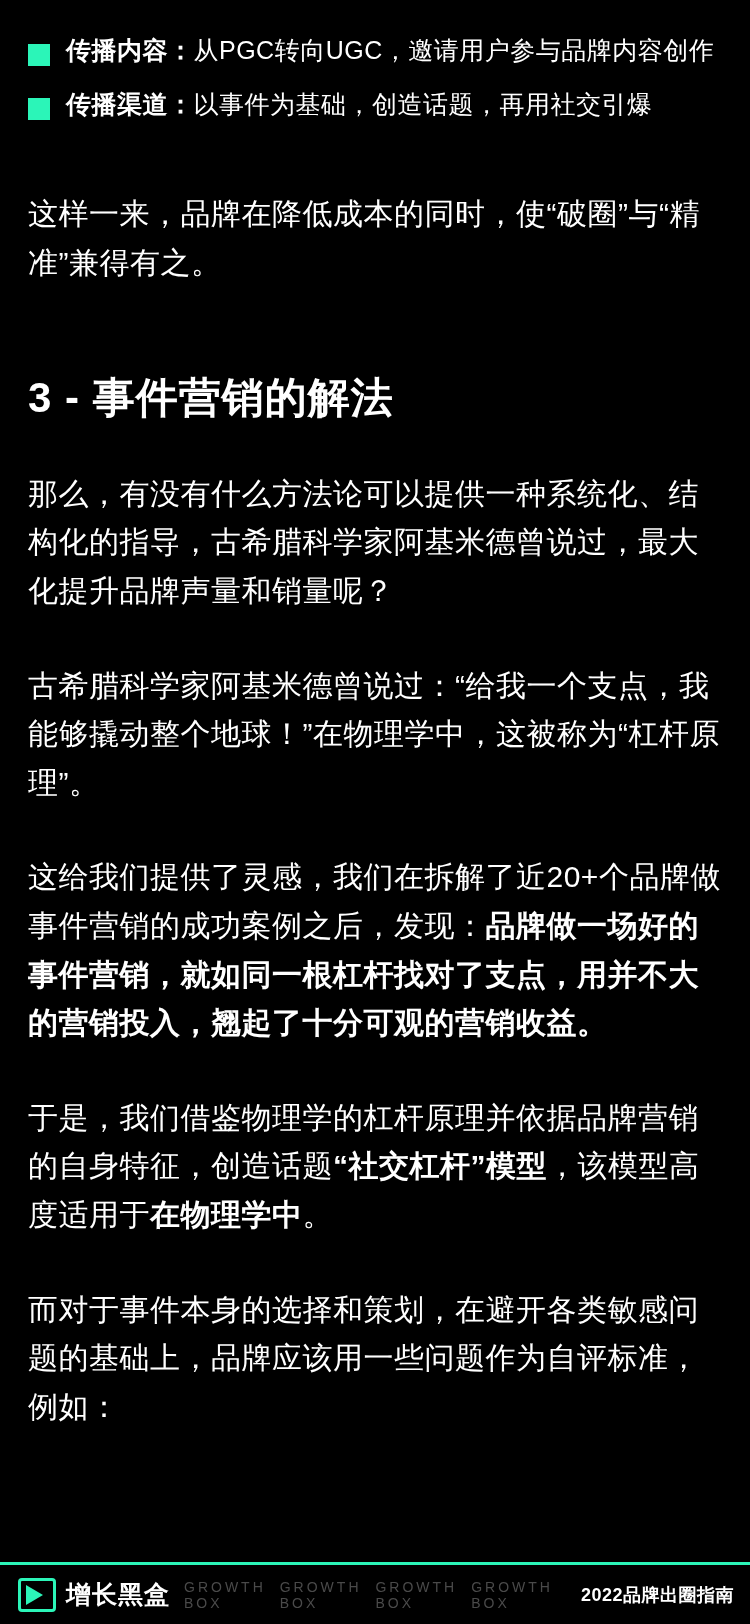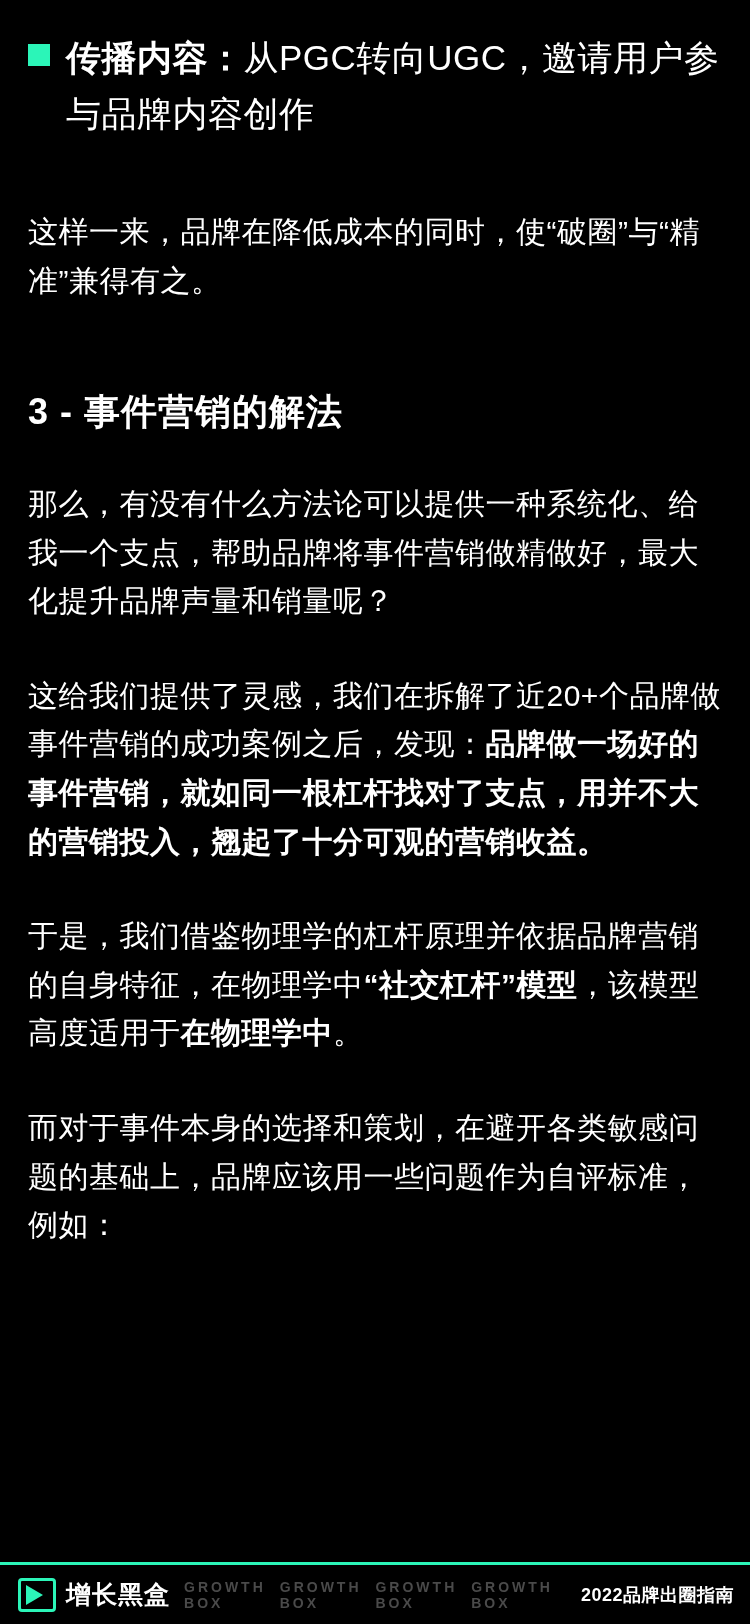--- a/index.html
+++ b/index.html
@@ -40,21 +40,21 @@
   .bullet-marker {
     flex: 0 0 auto;
     width: 22px;
     height: 22px;
     background: #2bf5b8;
     margin-top: 14px;
     margin-right: 16px;
   }
   .bullet-text {
     flex: 1 1 auto;
-    font-size: 35px;
+    font-size: 25px;
     line-height: 1.6;
     color: #ffffff;
     letter-spacing: 0.5px;
   }
   .bullet-text b {
     font-weight: bold;
   }
 
   
   .para {
@@ -64,21 +64,21 @@
     letter-spacing: 0.5px;
     margin: 0 0 46px 0;
   }
   .para b { font-weight: bold; color: #ffffff; }
 
   .spacer-lg { height: 52px; }
   .spacer-md { height: 38px; }
 
   
   .heading {
-    font-size: 36px;
+    font-size: 42px;
     font-weight: bold;
     line-height: 1.3;
     letter-spacing: 1px;
     color: #ffffff;
     margin: 0 0 44px 0;
   }
 
   
   .footer {
     position: absolute;
@@ -120,23 +120,22 @@
   .logo-text {
     font-size: 25px;
     font-weight: bold;
     color: #ffffff;
     letter-spacing: 1px;
   }
   .footer-watermarks {
     flex: 1 1 auto;
     display: flex;
     align-items: center;
-    justify-content: flex-end;
+    justify-content: space-between;
     padding: 0 14px;
-    font-weight: bold;
   }
   .watermark {
     font-size: 14px;
     color: #4a4a4a;
     letter-spacing: 3px;
     font-family: "Liberation Sans", "DejaVu Sans", sans-serif;
   }
   .footer-right {
     flex: 0 0 auto;
     font-size: 18px;
@@ -150,36 +149,41 @@
 
 <div class="page">
 
   <div class="content">
 
     <ul class="bullet-list">
       <li class="bullet-item">
         <span class="bullet-marker"></span>
         <span class="bullet-text"><b>传播内容：</b><span>从PGC转向UGC，邀请用户参与品牌内容创作</span></span>
       </li>
+      <li class="bullet-item">
+        <span class="bullet-marker"></span>
+        <span class="bullet-text"><b>传播渠道：</b><span>以事件为基础，创造话题，再用社交引爆</span></span>
+      </li>
     </ul>
 
     <div class="spacer-lg"></div>
 
     <p class="para">这样一来，品牌在降低成本的同时，使“破圈”与“精准”兼得有之。</p>
 
     <div class="spacer-md"></div>
 
     <h2 class="heading">3 - 事件营销的解法</h2>
 
-    <p class="para">那么，有没有什么方法论可以提供一种系统化、给我一个支点，帮助品牌将事件营销做精做好，最大化提升品牌声量和销量呢？</p>
-
+    <p class="para">那么，有没有什么方法论可以提供一种系统化、结构化的指导，古希腊科学家阿基米德曾说过，最大化提升品牌声量和销量呢？</p>
+
+    <p class="para">古希腊科学家阿基米德曾说过：“给我一个支点，我能够撬动整个地球！”在物理学中，这被称为“杠杆原理”。</p>
 
     <p class="para"><span>这给我们提供了灵感，我们在拆解了近20+个品牌做事件营销的成功案例之后，发现：</span><b>品牌做一场好的事件营销，就如同一根杠杆找对了支点，用并不大的营销投入，翘起了十分可观的营销收益。</b></p>
 
-    <p class="para"><span>于是，我们借鉴物理学的杠杆原理并依据品牌营销的自身特征，在物理学中</span><b>“社交杠杆”模型</b><span>，该模型高度适用于</span><b>在物理学中</b><span>。</span></p>
+    <p class="para"><span>于是，我们借鉴物理学的杠杆原理并依据品牌营销的自身特征，创造话题</span><b>“社交杠杆”模型</b><span>，该模型高度适用于</span><b>在物理学中</b><span>。</span></p>
 
     <p class="para">而对于事件本身的选择和策划，在避开各类敏感问题的基础上，品牌应该用一些问题作为自评标准，例如：</p>
 
   </div>
 
   <div class="footer">
     <div class="footer-logo">
       <span class="logo-mark"></span>
       <span class="logo-text">增长黑盒</span>
     </div>

